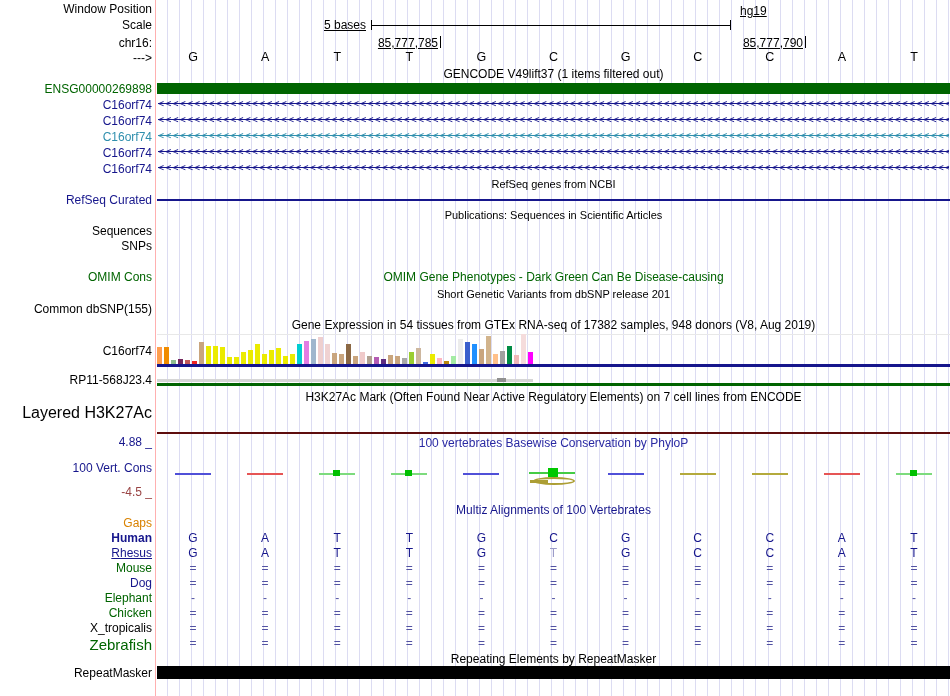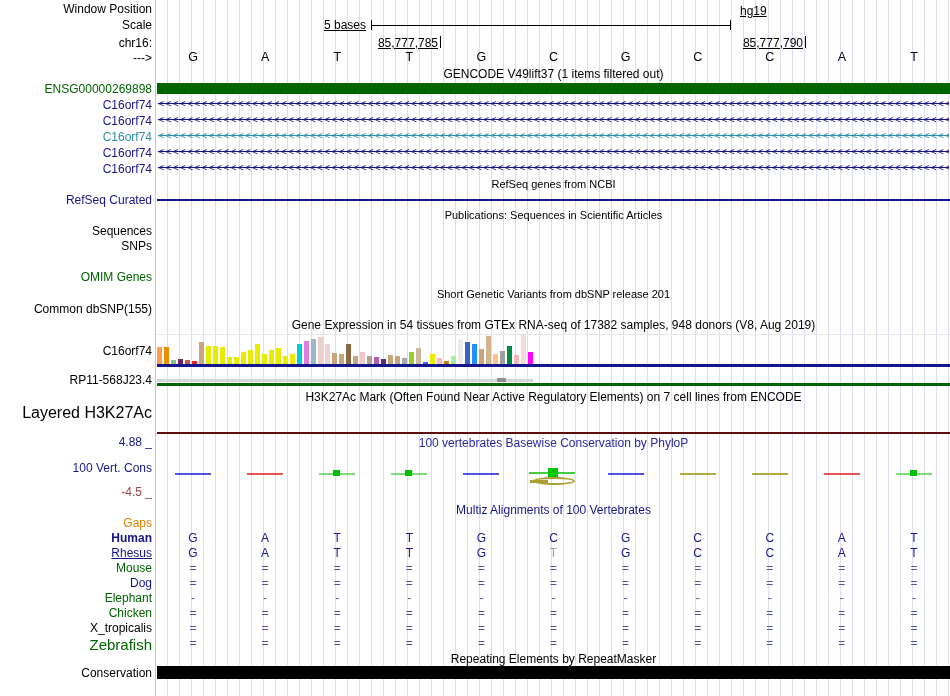--- a/index.html
+++ b/index.html
@@ -46,20 +46,21 @@
       <div style="position: absolute; left: 589.545px; top: 50px; width: 72.0909px; text-align: center; font-size: 12.5px;">G</div>
       <div style="position: absolute; left: 661.636px; top: 50px; width: 72.0909px; text-align: center; font-size: 12.5px;">C</div>
       <div style="position: absolute; left: 733.727px; top: 50px; width: 72.0909px; text-align: center; font-size: 12.5px;">C</div>
       <div style="position: absolute; left: 805.818px; top: 50px; width: 72.0909px; text-align: center; font-size: 12.5px;">A</div>
       <div style="position: absolute; left: 877.909px; top: 50px; width: 72.0909px; text-align: center; font-size: 12.5px;">T</div>
     </div>
 
   <div class="abs title t12" style="top:67px;">GENCODE V49lift37 (1 items filtered out)</div>
   <div class="abs title t11" style="top:178px;">RefSeq genes from NCBI</div>
   <div class="abs title t11" style="top:209px;">Publications: Sequences in Scientific Articles</div>
+  <div class="abs title t12" style="top:270px;color:#006400;">OMIM Gene Phenotypes - Dark Green Can Be Disease-causing</div>
   <div class="abs title t11" style="top:288px;">Short Genetic Variants from dbSNP release 201</div>
   <div class="abs title t12" style="top:318px;">Gene Expression in 54 tissues from GTEx RNA-seq of 17382 samples, 948 donors (V8, Aug 2019)</div>
   <div class="abs title t12" style="top:390px;">H3K27Ac Mark (Often Found Near Active Regulatory Elements) on 7 cell lines from ENCODE</div>
   <div class="abs title t12" style="top:436px;color:#2929a3;">100 vertebrates Basewise Conservation by PhyloP</div>
   <div class="abs title t12" style="top:503px;color:#16168c;">Multiz Alignments of 100 Vertebrates</div>
   <div class="abs title t12" style="top:652px;">Repeating Elements by RepeatMasker</div>
 
   <div class="abs hline" style="top:83px;height:11px;background:#006400;"></div>
   <div class="abs" id="transcripts">
       <div style="position: absolute; left: 0px; top: 98px; width: 152px; text-align: right; font-size: 12px; color: rgb(22, 22, 140);">C16orf74</div>
@@ -265,23 +266,23 @@
 
   <div class="abs" id="left-labels">
       <div style="position: absolute; left: 0px; top: 2px; width: 152px; text-align: right; font-size: 12px; white-space: nowrap; color: rgb(0, 0, 0);">Window Position</div>
       <div style="position: absolute; left: 0px; top: 18px; width: 152px; text-align: right; font-size: 12px; white-space: nowrap; color: rgb(0, 0, 0);">Scale</div>
       <div style="position: absolute; left: 0px; top: 36px; width: 152px; text-align: right; font-size: 12px; white-space: nowrap; color: rgb(0, 0, 0);">chr16:</div>
       <div style="position: absolute; left: 0px; top: 51px; width: 152px; text-align: right; font-size: 12px; white-space: nowrap; color: rgb(0, 0, 0);">---&gt;</div>
       <div style="position: absolute; left: 0px; top: 82px; width: 152px; text-align: right; font-size: 12px; white-space: nowrap; color: rgb(0, 100, 0);">ENSG00000269898</div>
       <div style="position: absolute; left: 0px; top: 193px; width: 152px; text-align: right; font-size: 12px; white-space: nowrap; color: rgb(22, 22, 140);">RefSeq Curated</div>
       <div style="position: absolute; left: 0px; top: 224px; width: 152px; text-align: right; font-size: 12px; white-space: nowrap; color: rgb(0, 0, 0);">Sequences</div>
       <div style="position: absolute; left: 0px; top: 239px; width: 152px; text-align: right; font-size: 12px; white-space: nowrap; color: rgb(0, 0, 0);">SNPs</div>
-      <div style="position: absolute; left: 0px; top: 270px; width: 152px; text-align: right; font-size: 12px; white-space: nowrap; color: rgb(0, 100, 0);">OMIM Genes</div>
+      <div style="position: absolute; left: 0px; top: 270px; width: 152px; text-align: right; font-size: 12px; white-space: nowrap; color: rgb(0, 100, 0);">OMIM Cons</div>
       <div style="position: absolute; left: 0px; top: 302px; width: 152px; text-align: right; font-size: 12px; white-space: nowrap; color: rgb(0, 0, 0);">Common dbSNP(155)</div>
       <div style="position: absolute; left: 0px; top: 344px; width: 152px; text-align: right; font-size: 12px; white-space: nowrap; color: rgb(0, 0, 0);">C16orf74</div>
       <div style="position: absolute; left: 0px; top: 373px; width: 152px; text-align: right; font-size: 12px; white-space: nowrap; color: rgb(0, 0, 0);">RP11-568J23.4</div>
       <div style="position: absolute; left: 0px; top: 404px; width: 152px; text-align: right; font-size: 16px; white-space: nowrap; color: rgb(0, 0, 0);">Layered H3K27Ac</div>
       <div style="position: absolute; left: 0px; top: 435px; width: 152px; text-align: right; font-size: 12px; white-space: nowrap; color: rgb(22, 22, 140);">4.88 _</div>
       <div style="position: absolute; left: 0px; top: 461px; width: 152px; text-align: right; font-size: 12px; white-space: nowrap; color: rgb(22, 22, 140);">100 Vert. Cons</div>
       <div style="position: absolute; left: 0px; top: 485px; width: 152px; text-align: right; font-size: 12px; white-space: nowrap; color: rgb(153, 68, 68);">-4.5 _</div>
-      <div style="position: absolute; left: 0px; top: 666px; width: 152px; text-align: right; font-size: 12px; white-space: nowrap; color: rgb(0, 0, 0);">Conservation</div>
+      <div style="position: absolute; left: 0px; top: 666px; width: 152px; text-align: right; font-size: 12px; white-space: nowrap; color: rgb(0, 0, 0);">RepeatMasker</div>
     </div>
 </div>
 
 </body></html>

